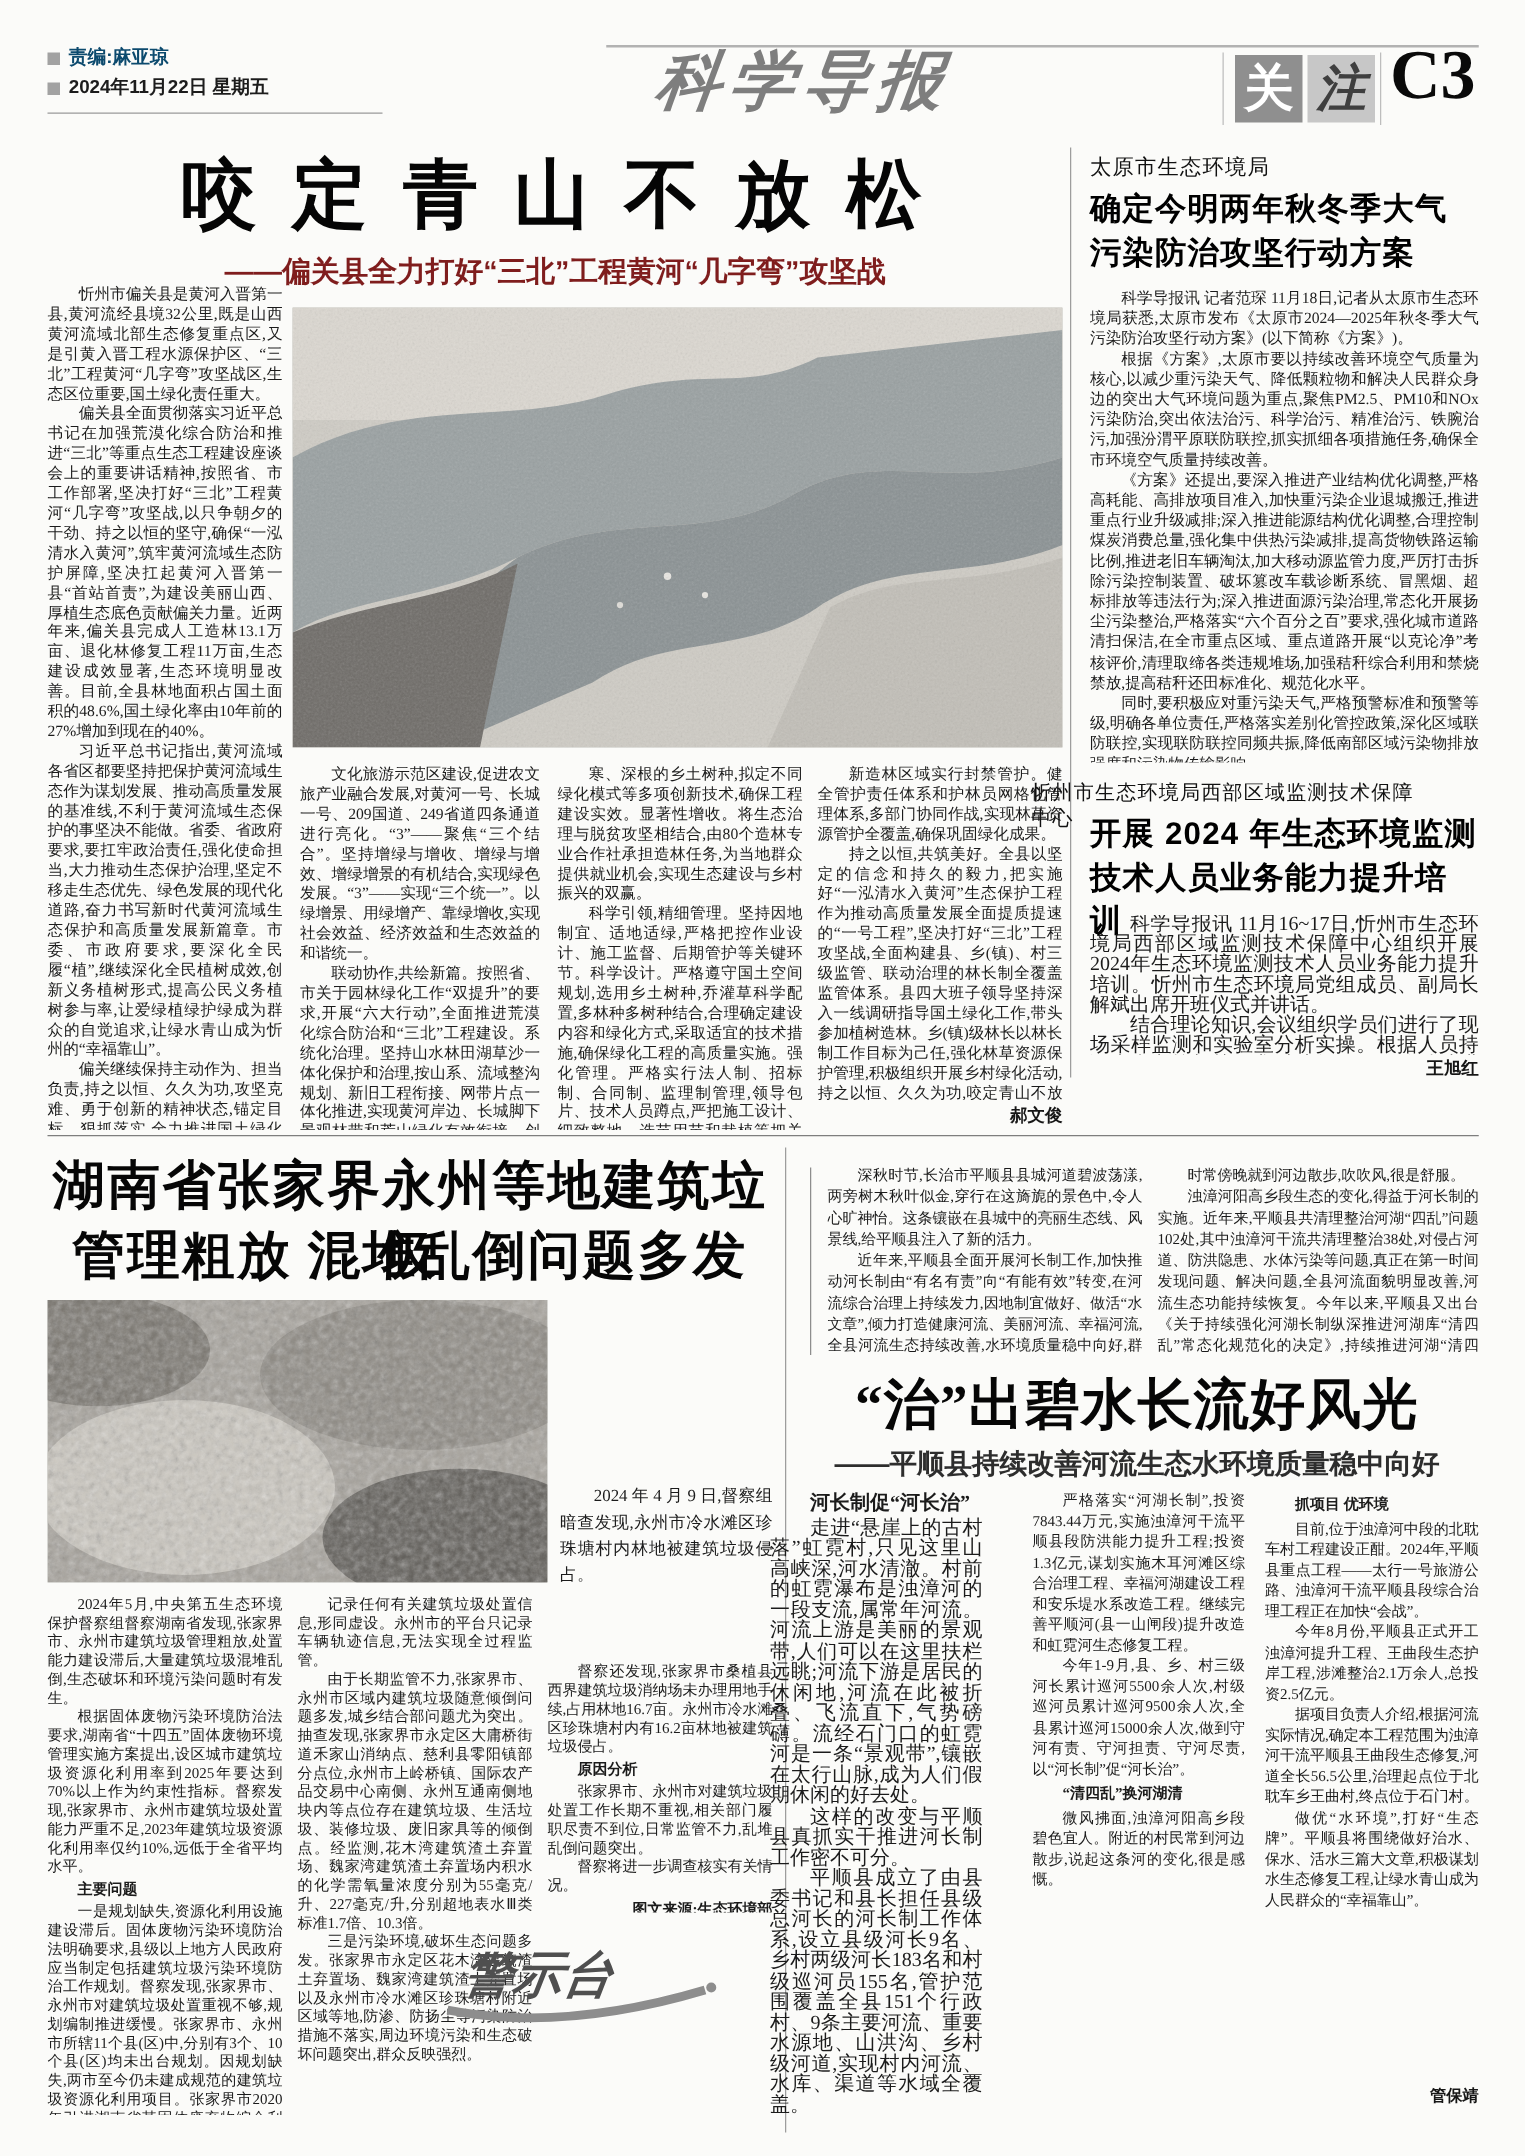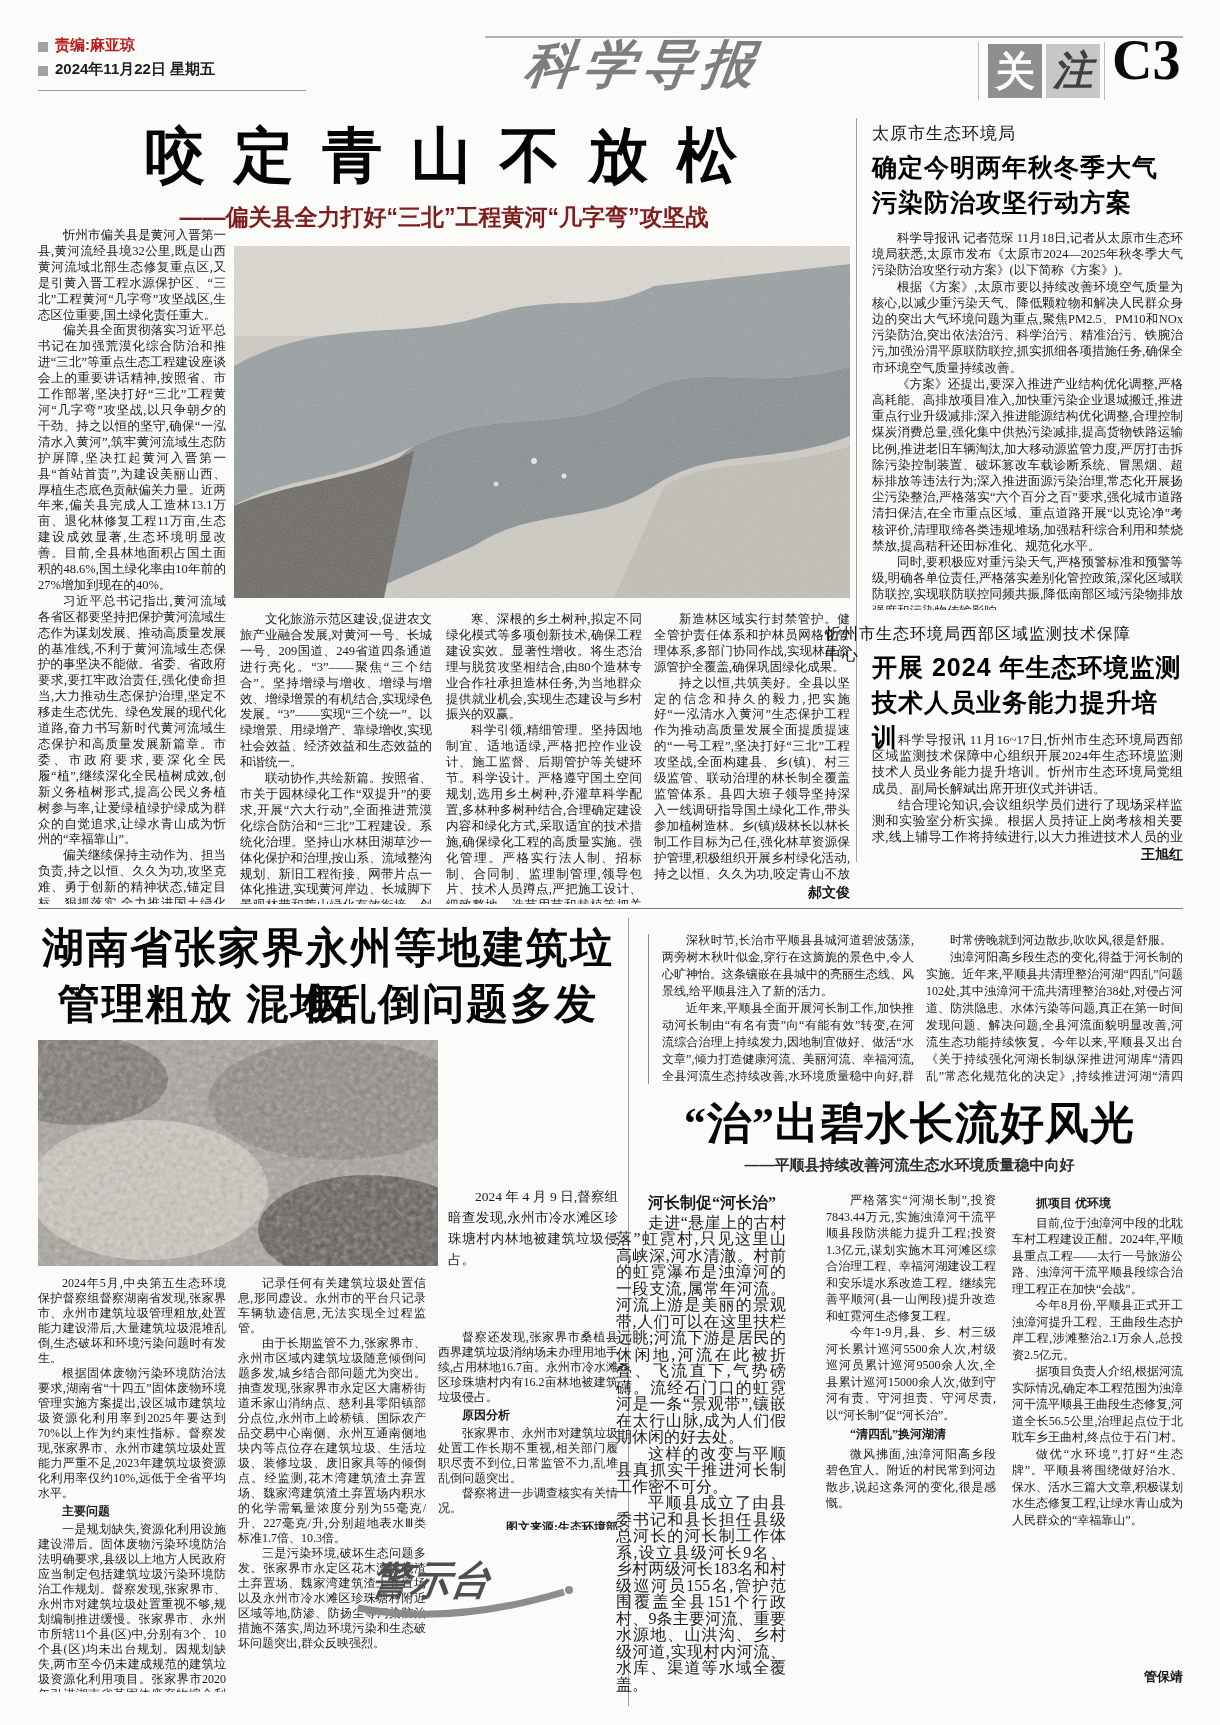--- a/index.html
+++ b/index.html
@@ -20,21 +20,21 @@
   .centertxt{text-align:center;}
 </style>
 </head>
 <body>
 
 <div id="page">
 
   <div class="abs rule" style="left:485px;top:36px;width:698px;height:2px;background:#b2b2b2;"></div>
 
   <div class="abs" style="left:38px;top:42px;width:10px;height:10px;background:#a2a2a2;"></div>
-  <div class="abs sans" style="left:55px;top:36px;font-size:15px;font-weight:bold;color:#b91c1c;">责编:麻亚琼</div>
+  <div class="abs sans" style="left:55px;top:36px;font-size:15px;font-weight:bold;color:#0c4a6e;">责编:麻亚琼</div>
   <div class="abs" style="left:38px;top:66px;width:10px;height:10px;background:#a2a2a2;"></div>
   <div class="abs sans" style="left:55px;top:60px;font-size:15px;font-weight:bold;color:#1c1c1c;">2024年11月22日  星期五</div>
   <div class="abs rule" style="left:38px;top:90px;width:268px;height:1px;background:#9a9a9a;"></div>
 
   <div class="abs serif" style="left:468px;top:30px;width:350px;font-size:52px;font-style:italic;font-weight:bold;color:#7e7e7e;letter-spacing:7px;transform:skewX(-7deg);text-align:center;">科学导报</div>
 
   <div class="abs rule" style="left:978px;top:42px;width:1px;height:58px;background:#bdbdbd;"></div>
   <div class="abs sans" style="left:988px;top:44px;width:54px;height:54px;background:#8f8f8f;color:#ffffff;font-size:40px;font-weight:bold;line-height:54px;text-align:center;">
     <span>关</span>
   </div>
@@ -94,21 +94,21 @@
   <div class="abs sbhead" style="left:872px;top:150px;width:311px;">确定今明两年秋冬季大气污染防治攻坚行动方案</div>
   <div class="abs bodycol" style="left:872px;top:230px;width:311px;height:380px;font-size:12.5px;line-height:16.2px;">
       <p>科学导报讯 记者范琛  11月18日,记者从太原市生态环境局获悉,太原市发布《太原市2024—2025年秋冬季大气污染防治攻坚行动方案》(以下简称《方案》)。</p>
       <p>根据《方案》,太原市要以持续改善环境空气质量为核心,以减少重污染天气、降低颗粒物和解决人民群众身边的突出大气环境问题为重点,聚焦PM2.5、PM10和NOx污染防治,突出依法治污、科学治污、精准治污、铁腕治污,加强汾渭平原联防联控,抓实抓细各项措施任务,确保全市环境空气质量持续改善。</p>
       <p>《方案》还提出,要深入推进产业结构优化调整,严格高耗能、高排放项目准入,加快重污染企业退城搬迁,推进重点行业升级减排;深入推进能源结构优化调整,合理控制煤炭消费总量,强化集中供热污染减排,提高货物铁路运输比例,推进老旧车辆淘汰,加大移动源监管力度,严厉打击拆除污染控制装置、破坏篡改车载诊断系统、冒黑烟、超标排放等违法行为;深入推进面源污染治理,常态化开展扬尘污染整治,严格落实“六个百分之百”要求,强化城市道路清扫保洁,在全市重点区域、重点道路开展“以克论净”考核评价,清理取缔各类违规堆场,加强秸秆综合利用和禁烧禁放,提高秸秆还田标准化、规范化水平。</p>
       <p>同时,要积极应对重污染天气,严格预警标准和预警等级,明确各单位责任,严格落实差别化管控政策,深化区域联防联控,实现联防联控同频共振,降低南部区域污染物排放强度和污染物传输影响。</p>
     </div>
 
   <div class="abs kicker" style="left:825px;top:624px;width:311px;font-size:16px;">忻州市生态环境局西部区域监测技术保障中心</div>
   <div class="abs sbhead" style="left:872px;top:650px;width:311px;">开展 2024 年生态环境监测 技术人员业务能力提升培训</div>
-  <div class="abs bodycol" style="left:872px;top:732px;width:311px;height:112px;font-size:13px;line-height:16.2px;">
+  <div class="abs bodycol" style="left:872px;top:732px;width:311px;height:112px;font-size:16px;line-height:16.2px;">
       <p>科学导报讯  11月16~17日,忻州市生态环境局西部区域监测技术保障中心组织开展2024年生态环境监测技术人员业务能力提升培训。忻州市生态环境局党组成员、副局长解斌出席开班仪式并讲话。</p>
       <p>结合理论知识,会议组织学员们进行了现场采样监测和实验室分析实操。根据人员持证上岗考核相关要求,线上辅导工作将持续进行,以大力推进技术人员的业务水准、实验分析水平、现场操作技能。</p>
     </div>
   <div class="abs bylineline" style="left:872px;top:846px;width:311px;font-size:14px;">王旭红</div>
 
   <div class="abs rule" style="left:38px;top:908px;width:1145px;height:1px;background:#7e7e7e;"></div>
 
   <div class="abs serif centertxt" style="left:38px;top:920px;width:580px;font-size:42px;font-weight:900;color:#060606;letter-spacing:2px;">湖南省张家界永州等地建筑垃圾</div>
   <div class="abs serif centertxt" style="left:38px;top:976px;width:580px;font-size:42px;font-weight:900;color:#060606;letter-spacing:2px;">管理粗放  混堆乱倒问题多发</div>
 
@@ -166,21 +166,21 @@
   <div class="abs bodycol" style="left:662px;top:932px;width:252px;height:152px;font-size:12px;line-height:17px;">
       <p>深秋时节,长治市平顺县县城河道碧波荡漾,两旁树木秋叶似金,穿行在这旖旎的景色中,令人心旷神怡。这条镶嵌在县城中的亮丽生态线、风景线,给平顺县注入了新的活力。</p>
       <p>近年来,平顺县全面开展河长制工作,加快推动河长制由“有名有责”向“有能有效”转变,在河流综合治理上持续发力,因地制宜做好、做活“水文章”,倾力打造健康河流、美丽河流、幸福河流,全县河流生态持续改善,水环境质量稳中向好,群众幸福感、满意度得到进一步提升。</p>
     </div>
   <div class="abs bodycol" style="left:926px;top:932px;width:257px;height:152px;font-size:12px;line-height:17px;">
       <p>时常傍晚就到河边散步,吹吹风,很是舒服。</p>
       <p>浊漳河阳高乡段生态的变化,得益于河长制的实施。近年来,平顺县共清理整治河湖“四乱”问题102处,其中浊漳河干流共清理整治38处,对侵占河道、防洪隐患、水体污染等问题,真正在第一时间发现问题、解决问题,全县河流面貌明显改善,河流生态功能持续恢复。今年以来,平顺县又出台《关于持续强化河湖长制纵深推进河湖库“清四乱”常态化规范化的决定》,持续推进河湖“清四乱”专项整治行动。</p>
     </div>
 
   <div class="abs serif centertxt" style="left:636px;top:1094px;width:547px;font-size:44px;font-weight:900;color:#060606;letter-spacing:1px;">“治”出碧水长流好风光</div>
-  <div class="abs sans centertxt" style="left:636px;top:1156px;width:547px;font-size:15px;font-weight:600;color:#2d2d2d;">——平顺县持续改善河流生态水环境质量稳中向好</div>
+  <div class="abs sans centertxt" style="left:636px;top:1156px;width:547px;font-size:22px;font-weight:600;color:#2d2d2d;">——平顺县持续改善河流生态水环境质量稳中向好</div>
 
   <div class="abs bodycol" style="left:616px;top:1192px;width:170px;height:500px;font-size:16px;line-height:16.5px;">
       <p class="h">河长制促“河长治”</p>
       <p>走进“悬崖上的古村落”虹霓村,只见这里山高峡深,河水清澈。村前的虹霓瀑布是浊漳河的一段支流,属常年河流。河流上游是美丽的景观带,人们可以在这里扶栏远眺;河流下游是居民的休闲地,河流在此被折叠、飞流直下,气势磅礴。流经石门口的虹霓河是一条“景观带”,镶嵌在太行山脉,成为人们假期休闲的好去处。</p>
       <p>这样的改变与平顺县真抓实干推进河长制工作密不可分。</p>
       <p>平顺县成立了由县委书记和县长担任县级总河长的河长制工作体系,设立县级河长9名、乡村两级河长183名和村级巡河员155名,管护范围覆盖全县151个行政村、9条主要河流、重要水源地、山洪沟、乡村级河道,实现村内河流、水库、渠道等水域全覆盖。</p>
     </div>
   <div class="abs bodycol" style="left:826px;top:1192px;width:170px;height:500px;font-size:12px;line-height:16.5px;">
       <p>严格落实“河湖长制”,投资7843.44万元,实施浊漳河干流平顺县段防洪能力提升工程;投资1.3亿元,谋划实施木耳河滩区综合治理工程、幸福河湖建设工程和安乐堤水系改造工程。继续完善平顺河(县一山闸段)提升改造和虹霓河生态修复工程。</p>
       <p>今年1-9月,县、乡、村三级河长累计巡河5500余人次,村级巡河员累计巡河9500余人次,全县累计巡河15000余人次,做到守河有责、守河担责、守河尽责,以“河长制”促“河长治”。</p>

